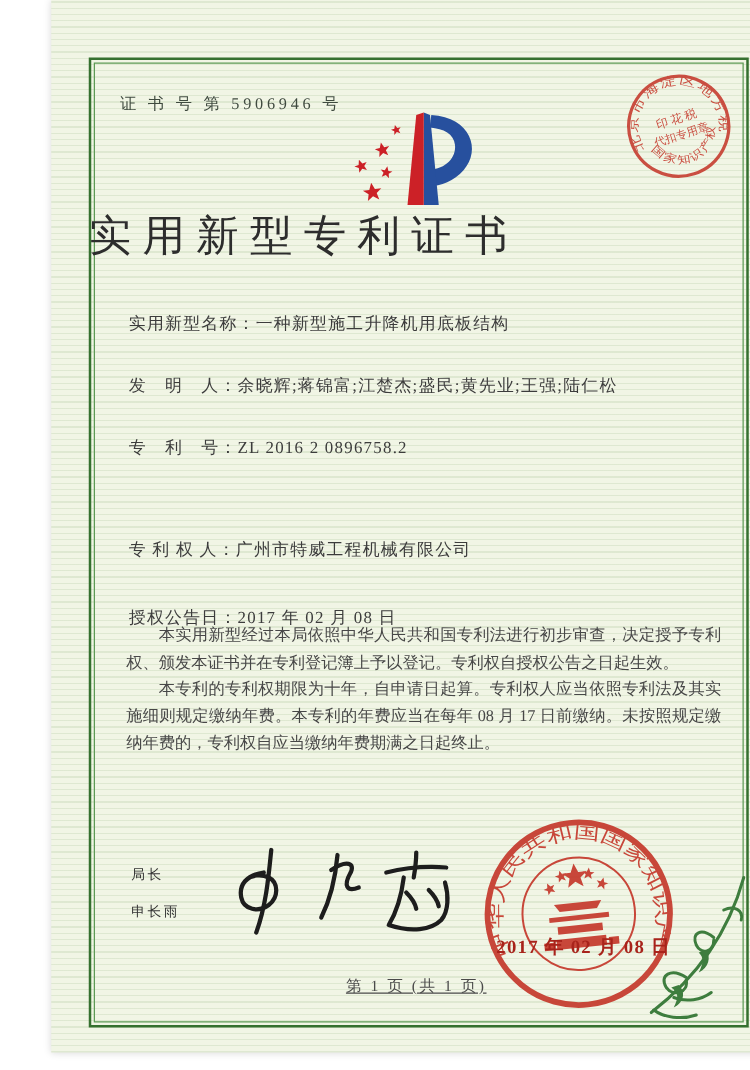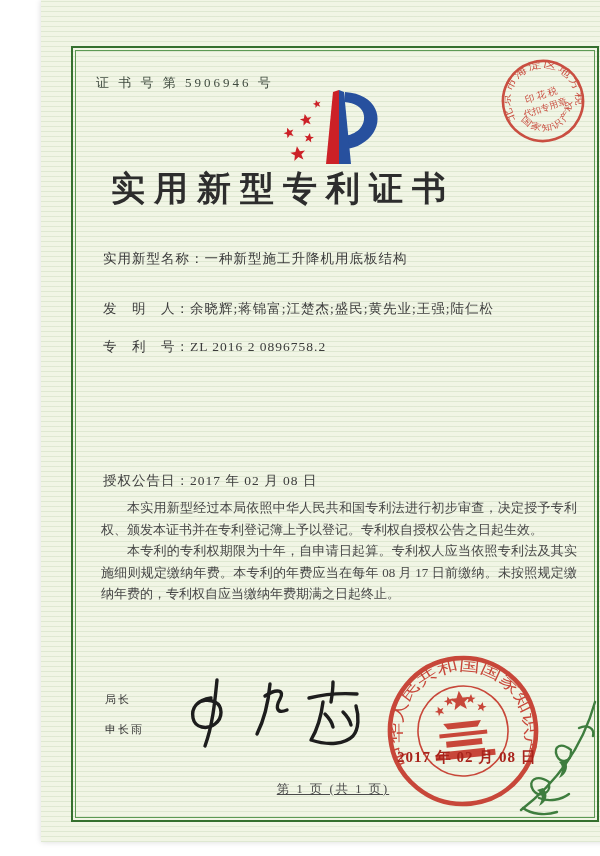--- a/index.html
+++ b/index.html
@@ -21,21 +21,21 @@
     position:absolute;left:2px;top:2px;right:2px;bottom:2px;
     border:1px solid #5d9a55;
   }
   .cert-number{
     position:absolute;left:55px;top:74px;
     font-size:13px;letter-spacing:3px;color:#3f4a3f;
   }
   .logo{position:absolute;left:232px;top:86px;width:136px;height:82px;}
   .title{
     position:absolute;left:30px;top:166px;width:424px;
-    text-align:center;font-size:34px;font-weight:bold;color:#2d2d2d;
+    font-size:34px;font-weight:normal;color:#2d2d2d;
     letter-spacing:9px;
   }
   .field-line{
     position:absolute;left:62px;width:480px;
     font-size:13.5px;color:#3c3c3c;letter-spacing:1px;white-space:nowrap;
   }
   .field-label{color:#3c3c3c;}
   .field-value{color:#3c3c3c;}
   .body-text{
     position:absolute;left:60px;top:497px;width:476px;
@@ -87,24 +87,27 @@
     </svg>
 
     <div class="title">实用新型专利证书</div>
 
     <div class="field-line" style="top:250px">
       <span class="field-label">实用新型名称：</span><span class="field-value">一种新型施工升降机用底板结构</span>
     </div>
     <div class="field-line" style="top:300px">
       <span class="field-label">发　明　人：</span><span class="field-value">余晓辉;蒋锦富;江楚杰;盛民;黄先业;王强;陆仁松</span>
     </div>
-    <div class="field-line" style="top:338px">
+    <div class="field-line" style="top:349px">
       <span class="field-label">专　利　号：</span><span class="field-value">ZL 2016 2 0896758.2</span>
     </div>
-    <div class="field-line" style="top:472px">
+    <div class="field-line" style="top:431px">
+      <span class="field-label">专 利 权 人：</span><span class="field-value">广州市特威工程机械有限公司</span>
+    </div>
+    <div class="field-line" style="top:485px">
       <span class="field-label">授权公告日：</span><span class="field-value">2017 年 02 月 08 日</span>
     </div>
 
     <div class="body-text">
       <p>本实用新型经过本局依照中华人民共和国专利法进行初步审查，决定授予专利权、颁发本证书并在专利登记簿上予以登记。专利权自授权公告之日起生效。</p>
       <p>本专利的专利权期限为十年，自申请日起算。专利权人应当依照专利法及其实施细则规定缴纳年费。本专利的年费应当在每年 08 月 17 日前缴纳。未按照规定缴纳年费的，专利权自应当缴纳年费期满之日起终止。</p>
     </div>
 
     <div class="official" style="top:692px">局长</div>
     <div class="official" style="top:722px">申长雨</div>

